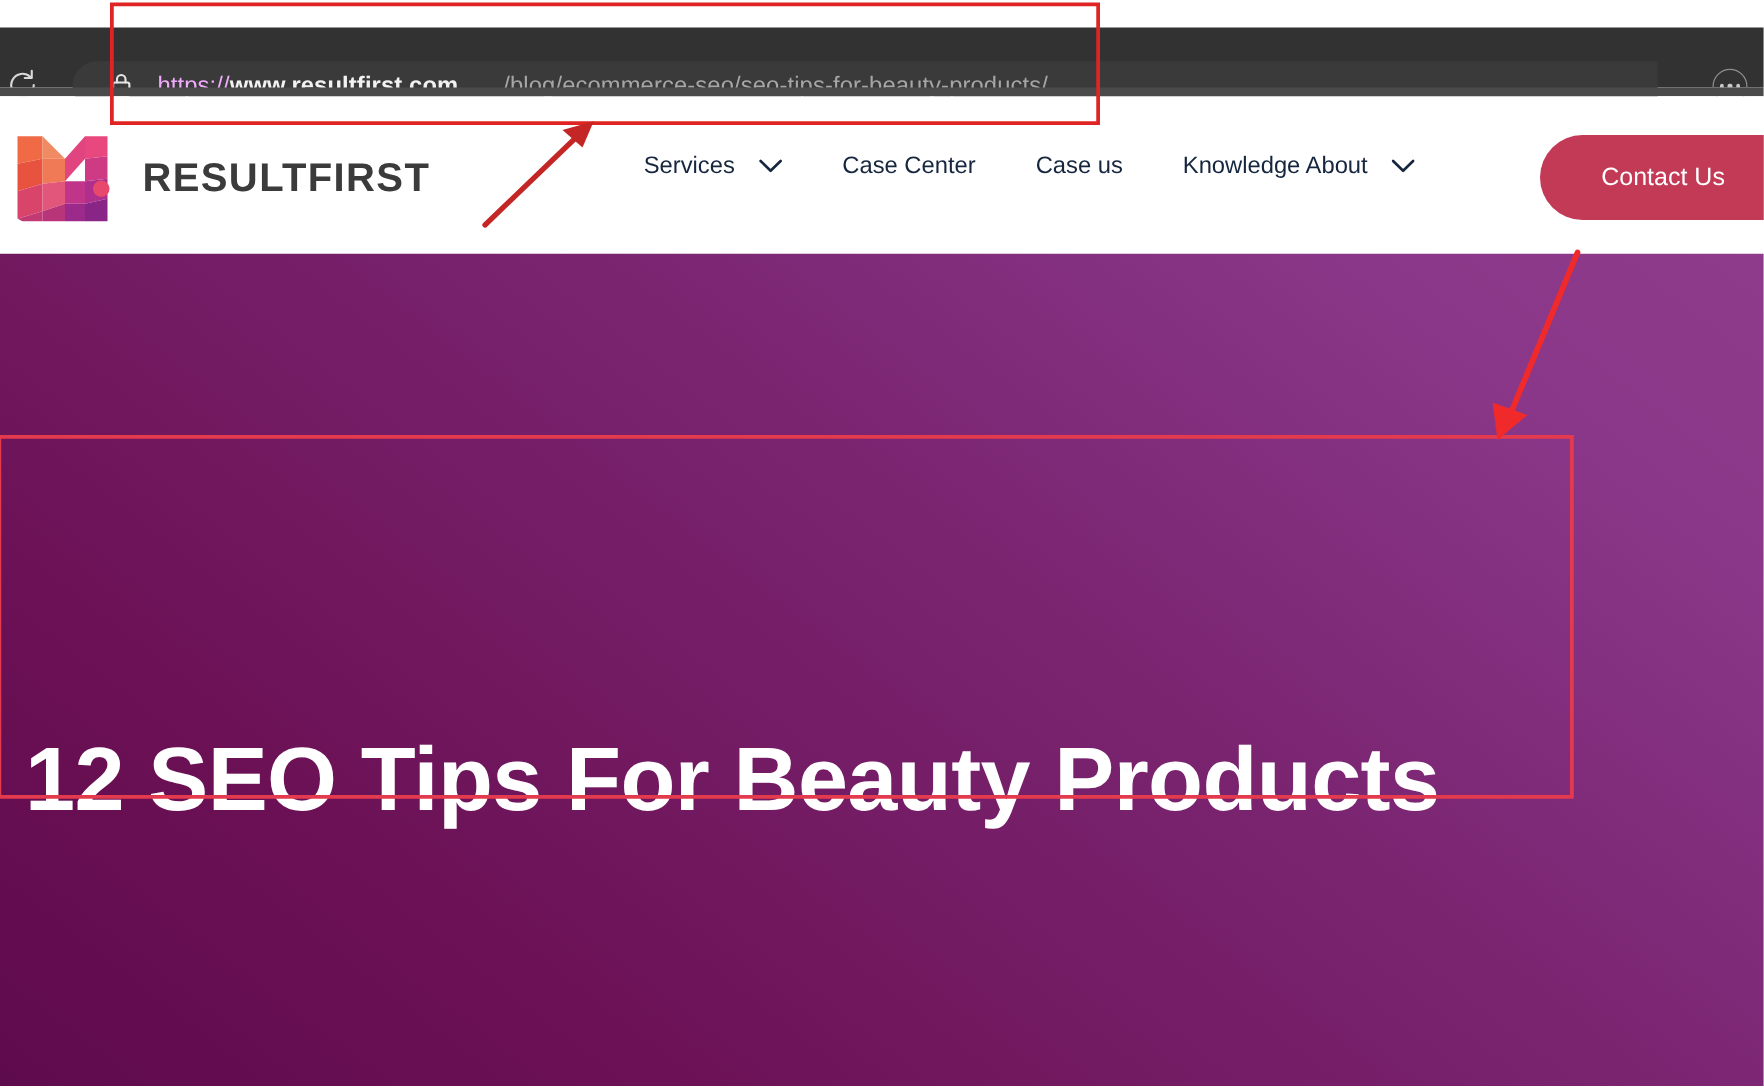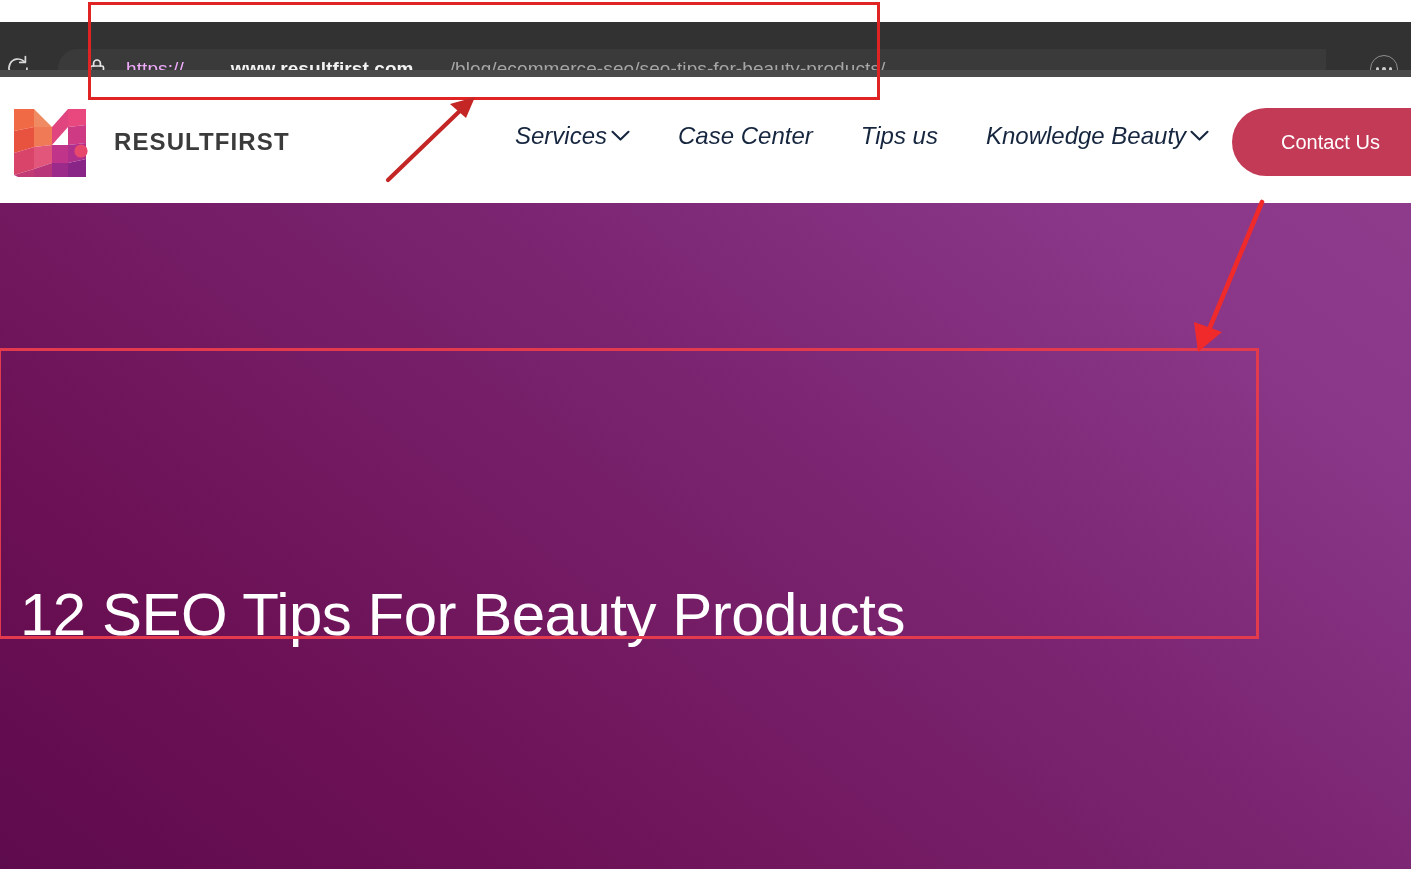--- a/index.html
+++ b/index.html
@@ -68,21 +68,21 @@
   }
   .url-text {
     margin-left: 18px;
     font-size: 19px;
     color: #a6a6a6;
     white-space: nowrap;
     letter-spacing: 0.1px;
     font-family: "Liberation Sans", sans-serif;
     cursor: text;
   }
-  .url-text .domain { color: #f2f2f2; font-weight: bold; margin-left: 47px; }
+  .url-text .domain { color: #f2f2f2; font-weight: bold; }
   .url-text .scheme { color: #f0abfc; }
   .url-text .path { color: #a6a6a6; margin-left: 36px; }
 
   .more-btn {
     position: absolute;
     left: 1370px; top: 33px;
     width: 28px; height: 28px;
     border: 1.6px solid #8d8d8d;
     border-radius: 50%;
     display: flex; align-items: center; justify-content: center;
@@ -109,45 +109,44 @@
   .logo-wrap {
     position: absolute;
     left: 12px; top: 105px;
     display: flex;
     align-items: center;
     cursor: pointer;
   }
   .logo-mark { width: 86px; height: 74px; display:block; }
   .logo-text {
     margin-left: 16px;
-    font-size: 24px;
+    font-size: 32px;
     font-weight: bold;
     letter-spacing: 1.1px;
     color: #3b3b3b;
     font-family: "Liberation Sans", sans-serif;
   }
 
   .nav {
     position: absolute;
     left: 505px; top: 122px;
     display: flex;
     align-items: center;
     gap: 0;
   }
   .nav-item {
     display: flex;
     align-items: center;
-    gap: 4px;
-    font-size: 24px;
+    gap: 19px;
+    font-size: 19px;
     color: #16263f;
     padding: 0 24px;
     cursor: pointer;
     white-space: nowrap;
     font-family: "Liberation Sans", sans-serif;
-    font-style: italic;
   }
   .nav-item:first-child { padding-left: 10px; }
   .chev { display: block; }
 
   .contact-btn {
     position: absolute;
     left: 1232px; top: 108px;
     width: 215px; height: 68px;
     background: #c33a56;
     border-radius: 34px 0 0 34px;
@@ -170,22 +169,22 @@
     width: 1411px; height: 666px;
     background: linear-gradient(38deg, #5e0b4d 0%, #6b1054 22%, #7a2470 58%, #8a3789 85%, #8f3b8c 100%);
     overflow: hidden;
   }
 
   .hero-title {
     position: absolute;
     left: 20px; top: 368px;
     width: 1260px;
     color: #ffffff;
-    font-size: 60px;
-    font-weight: normal;
+    font-size: 72px;
+    font-weight: bold;
     line-height: 1.48;
     letter-spacing: -0.5px;
     font-family: "Liberation Sans", sans-serif;
   }
 
   
   .anno-box {
     position: absolute;
     border: 3px solid #e02424;
     pointer-events: none;
@@ -265,24 +264,24 @@
     <div class="nav-item">
       <span>Services</span>
       <svg class="chev" width="19" height="12" viewBox="0 0 19 12">
         <path d="M1.5 1.8L9.5 9.6L17.5 1.8" stroke="#16263f" stroke-width="2.1" fill="none" stroke-linecap="round" stroke-linejoin="round"></path>
       </svg>
     </div>
     <div class="nav-item">
       <span>Case Center</span>
     </div>
     <div class="nav-item">
-      <span>Tips us</span>
+      <span>Case us</span>
     </div>
     <div class="nav-item">
-      <span>Knowledge Beauty</span>
+      <span>Knowledge About</span>
       <svg class="chev" width="19" height="12" viewBox="0 0 19 12">
         <path d="M1.5 1.8L9.5 9.6L17.5 1.8" stroke="#16263f" stroke-width="2.1" fill="none" stroke-linecap="round" stroke-linejoin="round"></path>
       </svg>
     </div>
   </div>
 
   <div class="contact-btn">
     <span>Contact Us</span>
   </div>
 

